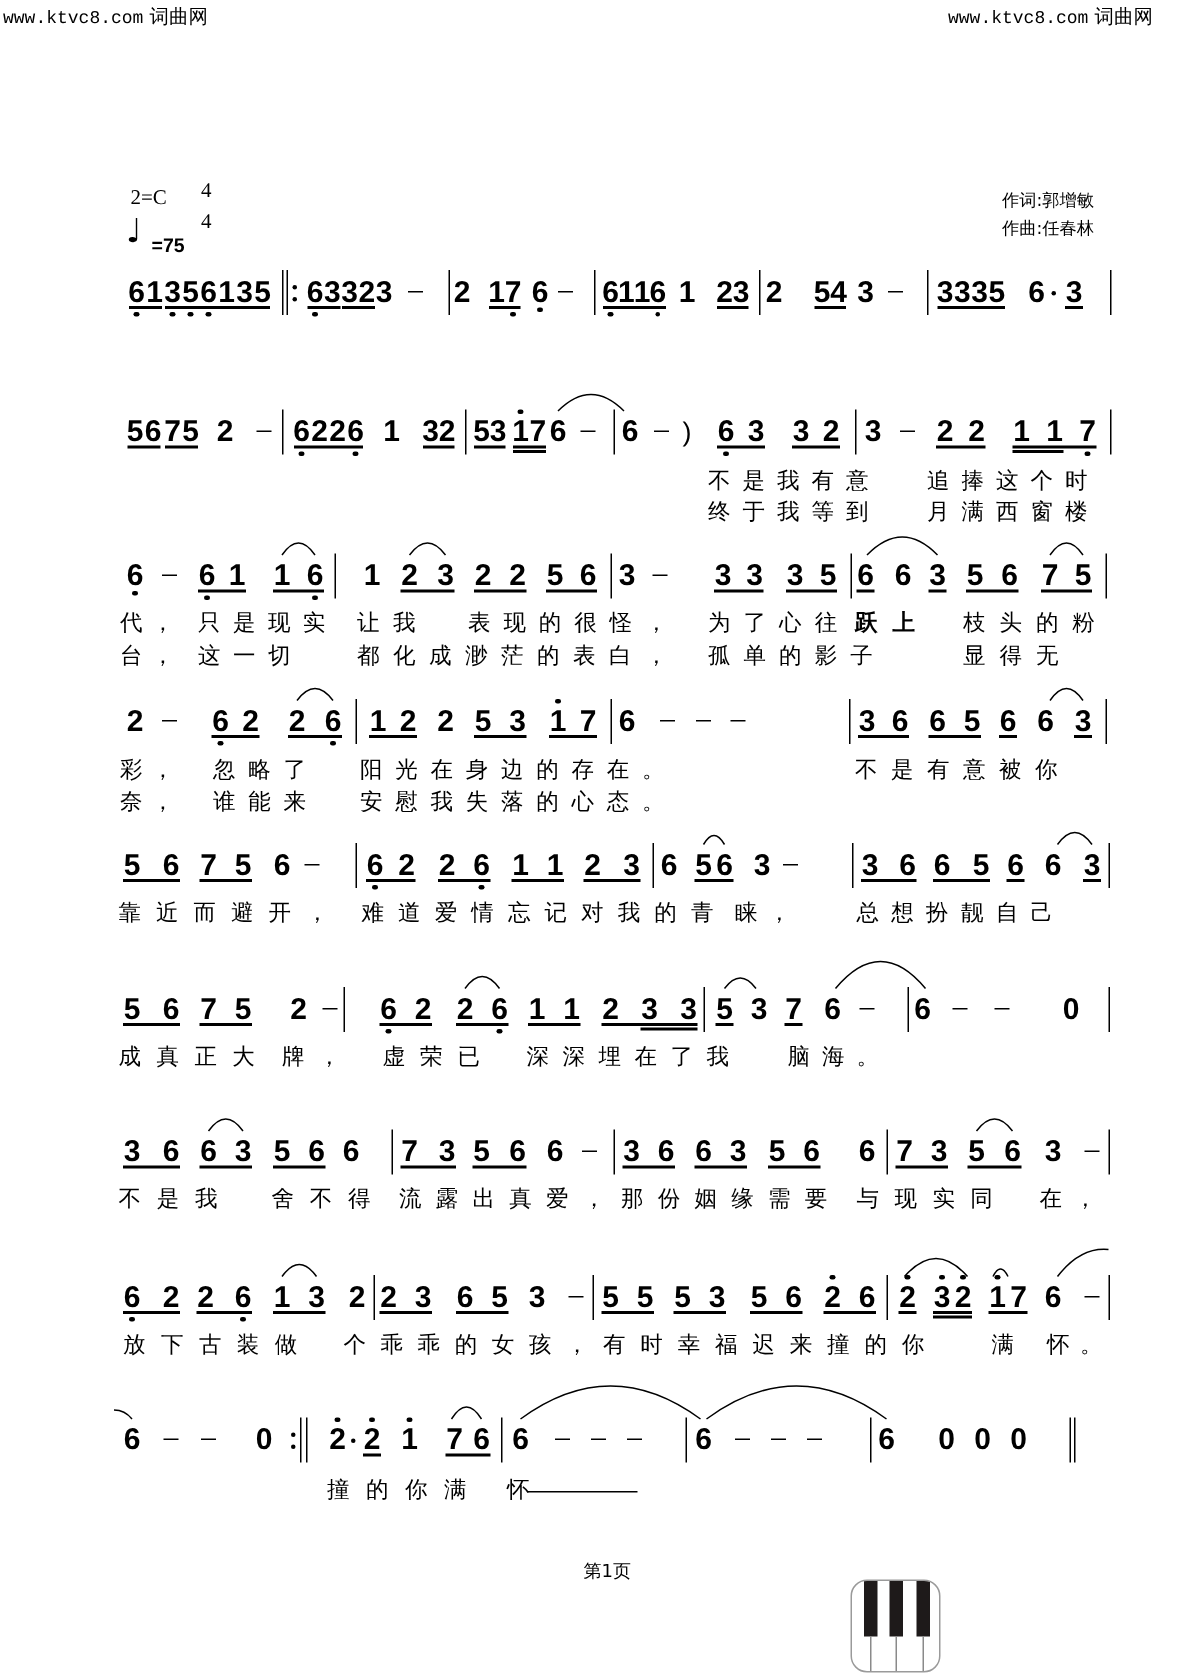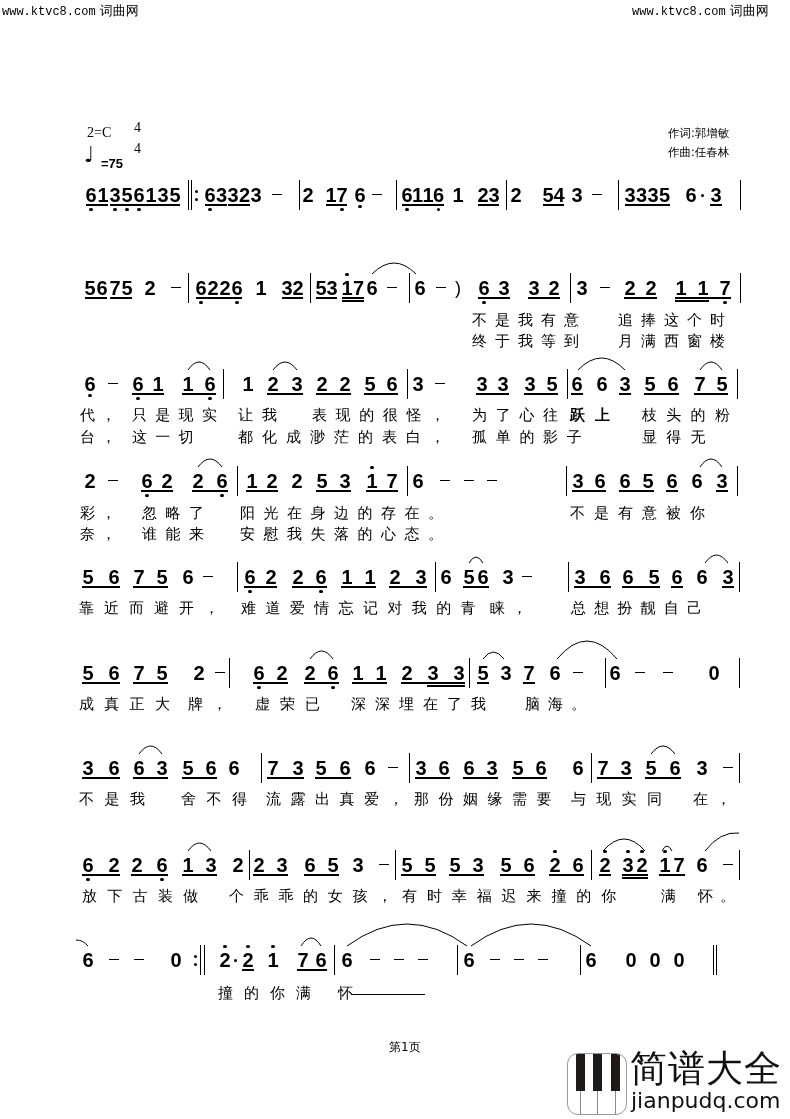--- a/index.html
+++ b/index.html
@@ -533,22 +533,20 @@
   <div class="page-num">第1页</div>
 
   <div class="logo-icon">
     <div class="bk" style="left:8px;"></div>
     <div class="bk" style="left:25px;"></div>
     <div class="bk" style="left:43px;"></div>
     <div class="wl" style="left:12px;"></div>
     <div class="wl" style="left:29px;"></div>
     <div class="wl" style="left:47px;"></div>
   </div>
-  <div class="logo-cn">简谱大全</div>
-  <div class="logo-url">jianpudq.com</div>
 <span class="lyr" style="left: 472px; top: 312px;">不</span>
     <span class="lyr" style="left: 495px; top: 312px;">是</span>
     <span class="lyr" style="left: 518px; top: 312px;">我</span>
     <span class="lyr" style="left: 541px; top: 312px;">有</span>
     <span class="lyr" style="left: 564px; top: 312px;">意</span>
     <span class="lyr" style="left: 618px; top: 312px;">追</span>
     <span class="lyr" style="left: 641px; top: 312px;">捧</span>
     <span class="lyr" style="left: 664px; top: 312px;">这</span>
     <span class="lyr" style="left: 687px; top: 312px;">个</span>
     <span class="lyr" style="left: 710px; top: 312px;">时</span>

